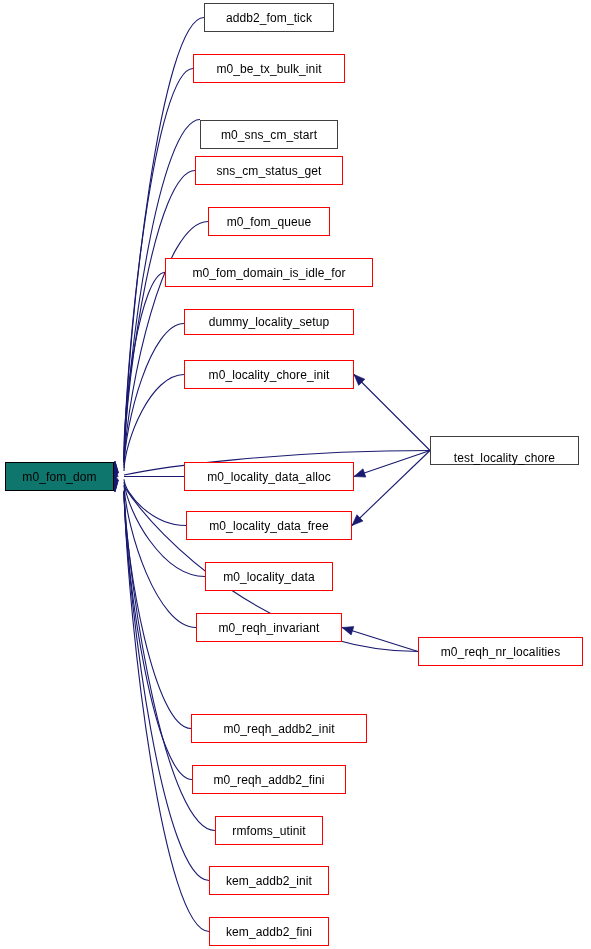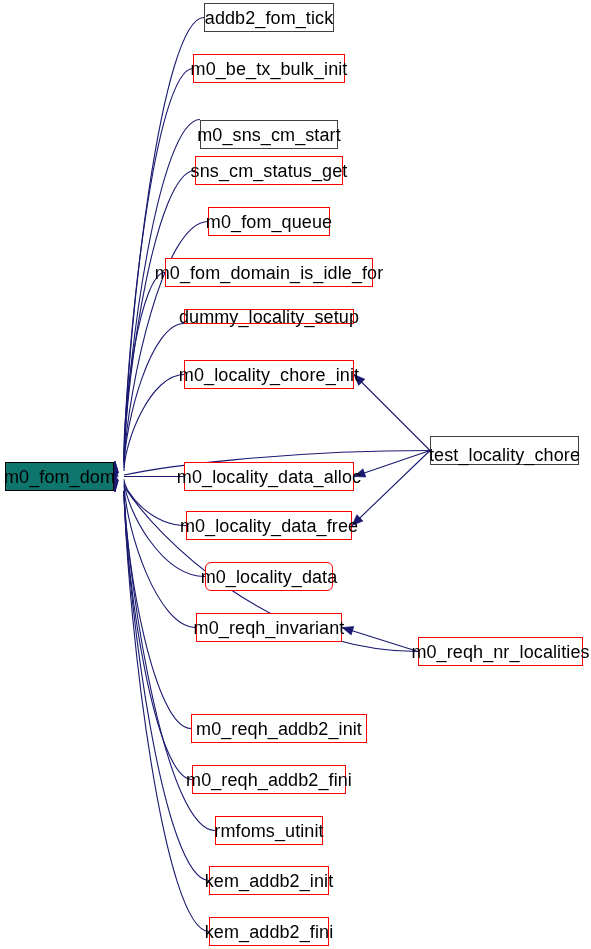--- a/index.html
+++ b/index.html
@@ -26,21 +26,21 @@
   }
   .gnode {
     position: absolute;
     box-sizing: border-box;
     background: #ffffff;
     border: 1px solid #000000;
     display: flex;
     align-items: center;
     justify-content: center;
     color: #000000;
-    font-size: 18px;
+    font-size: 12px;
     line-height: 1;
     white-space: nowrap;
     letter-spacing: 0.1px;
   }
   .gnode.red {
     border-color: #ff0000;
   }
   .gnode.black {
     border-color: #404040;
   }
@@ -119,33 +119,33 @@
     </div>
     <div class="gnode red" style="left: 195px; top: 156px; width: 148px; height: 29px;">
       <span class="lbl">sns_cm_status_get</span>
     </div>
     <div class="gnode red" style="left: 208px; top: 207px; width: 122px; height: 29px;">
       <span class="lbl">m0_fom_queue</span>
     </div>
     <div class="gnode red" style="left: 165px; top: 258px; width: 208px; height: 29px;">
       <span class="lbl">m0_fom_domain_is_idle_for</span>
     </div>
-    <div class="gnode red" style="left: 184px; top: 309px; width: 170px; height: 15px;">
+    <div class="gnode red" style="left: 184px; top: 309px; width: 170px; height: 26px;">
       <span class="lbl">dummy_locality_setup</span>
     </div>
     <div class="gnode red" style="left: 184px; top: 360px; width: 170px; height: 29px;">
       <span class="lbl">m0_locality_chore_init</span>
     </div>
     <div class="gnode red" style="left: 184px; top: 462px; width: 170px; height: 29px;">
       <span class="lbl">m0_locality_data_alloc</span>
     </div>
     <div class="gnode red" style="left: 186px; top: 511px; width: 166px; height: 29px;">
       <span class="lbl">m0_locality_data_free</span>
     </div>
-    <div class="gnode red" style="left: 205px; top: 562px; width: 128px; height: 29px; border-radius: 6px;">
+    <div class="gnode red" style="left: 205px; top: 562px; width: 128px; height: 29px;">
       <span class="lbl">m0_locality_data</span>
     </div>
     <div class="gnode red" style="left: 196px; top: 613px; width: 146px; height: 29px;">
       <span class="lbl">m0_reqh_invariant</span>
     </div>
     <div class="gnode red" style="left: 191px; top: 714px; width: 176px; height: 29px;">
       <span class="lbl">m0_reqh_addb2_init</span>
     </div>
     <div class="gnode red" style="left: 192px; top: 765px; width: 154px; height: 29px;">
       <span class="lbl">m0_reqh_addb2_fini</span>

